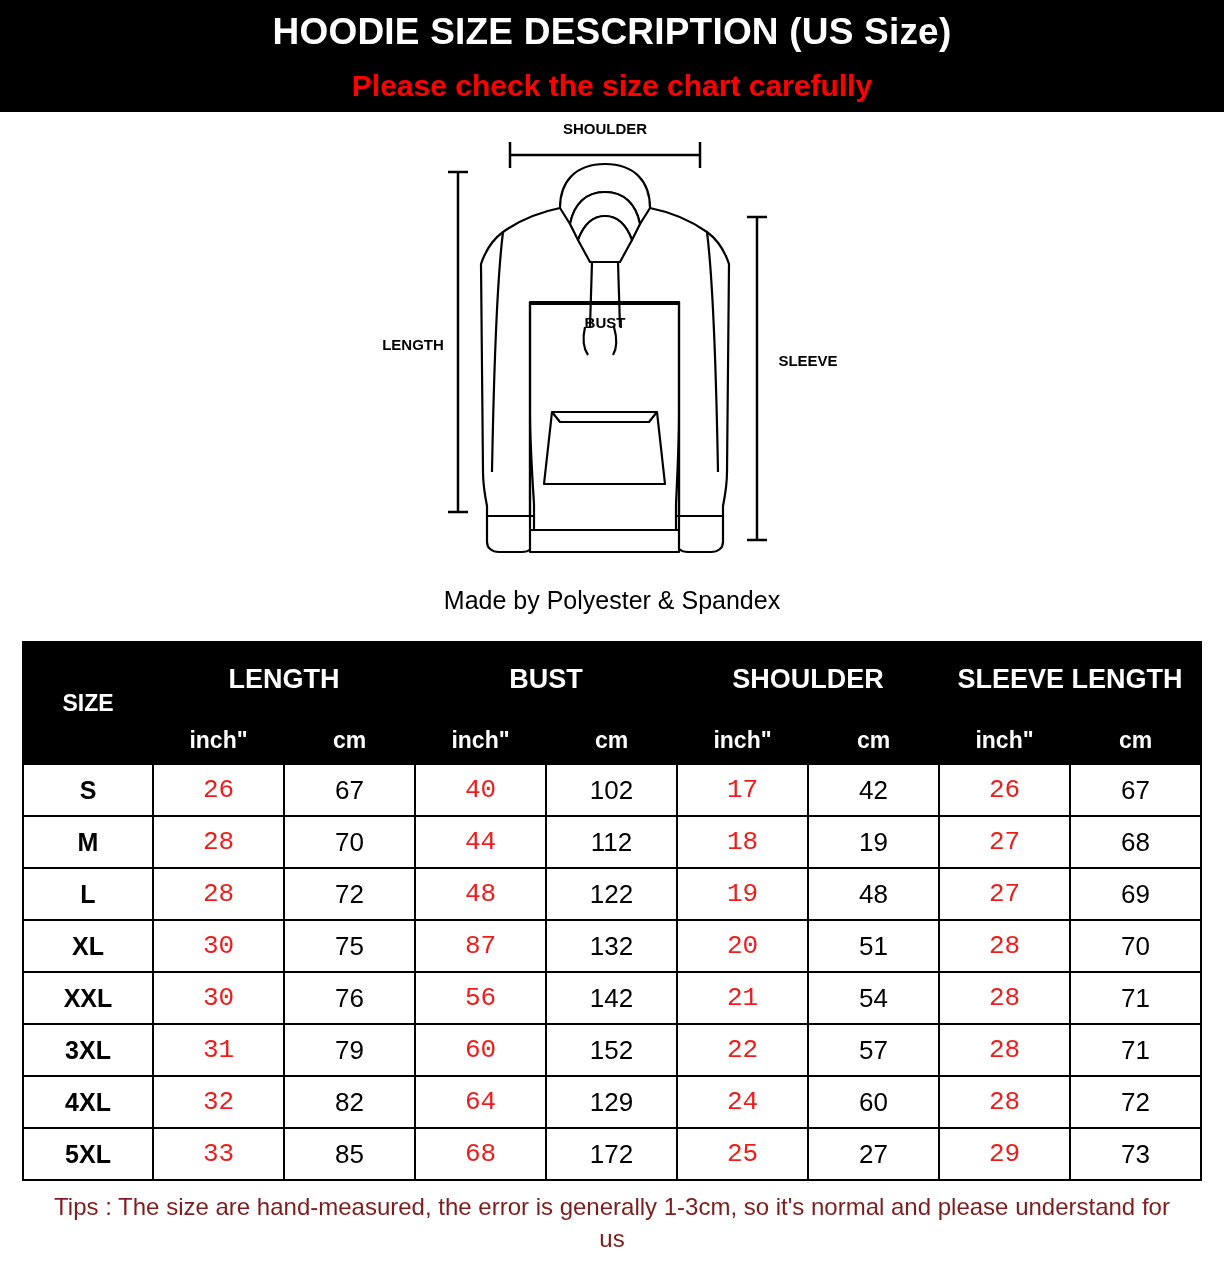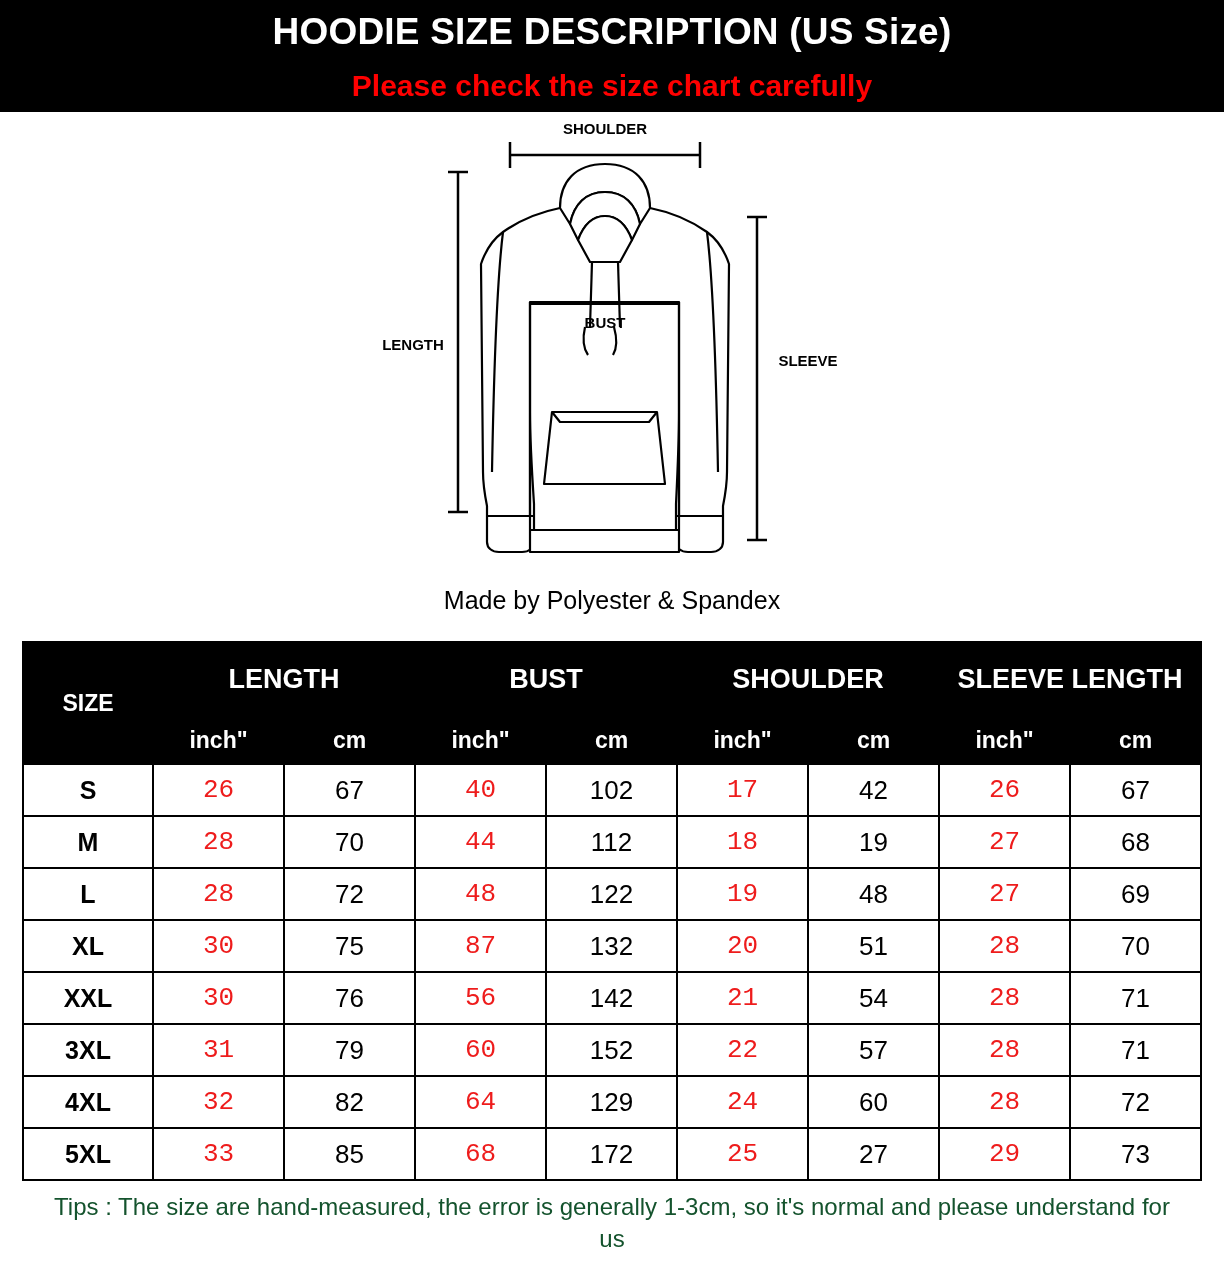--- a/index.html
+++ b/index.html
@@ -101,21 +101,21 @@
     font-weight: bold;
     font-size: 25px;
   }
   tbody td.inch-cell {
     color: #ee1c1c;
     font-family: Liberation Mono, monospace;
   }
 
   
   .tips {
-    color: #14532d;
+    color: #7f1d1d;
     font-size: 24px;
     text-align: center;
     line-height: 1.35;
     padding: 10px 40px 0 40px;
   }
 
   .label-text {
     font-family: "Liberation Sans", sans-serif;
     font-size: 15px;
     font-weight: bold;

